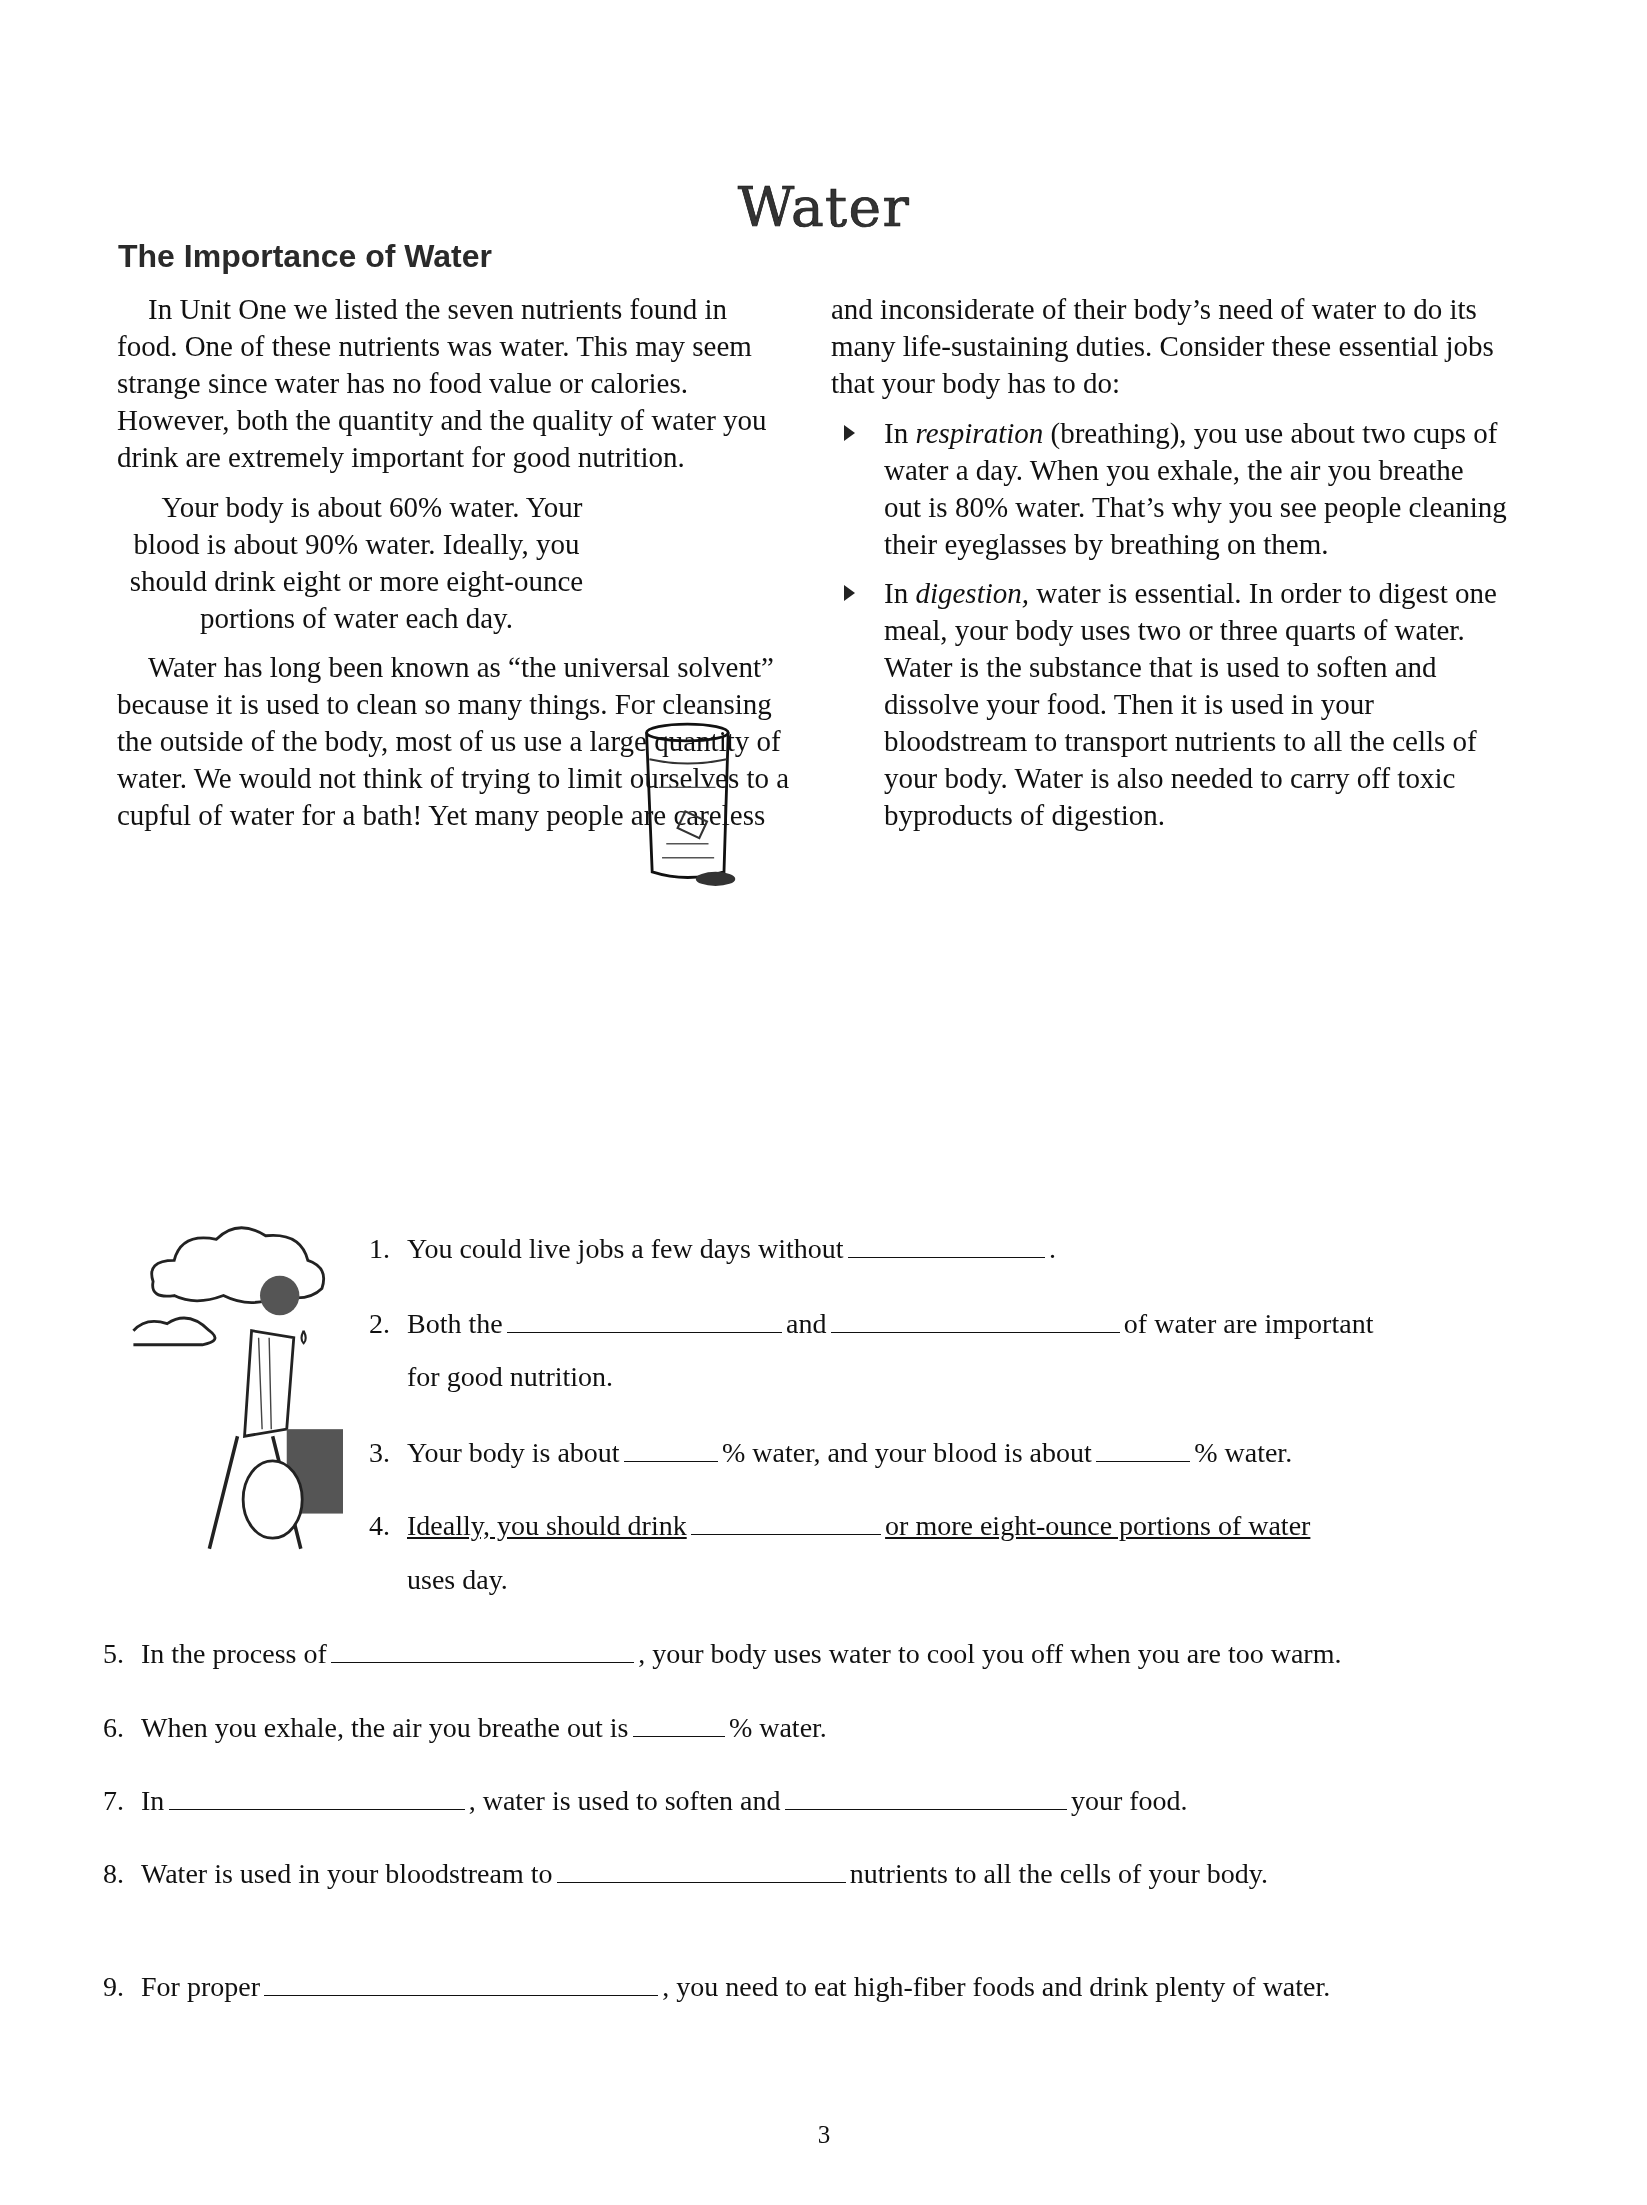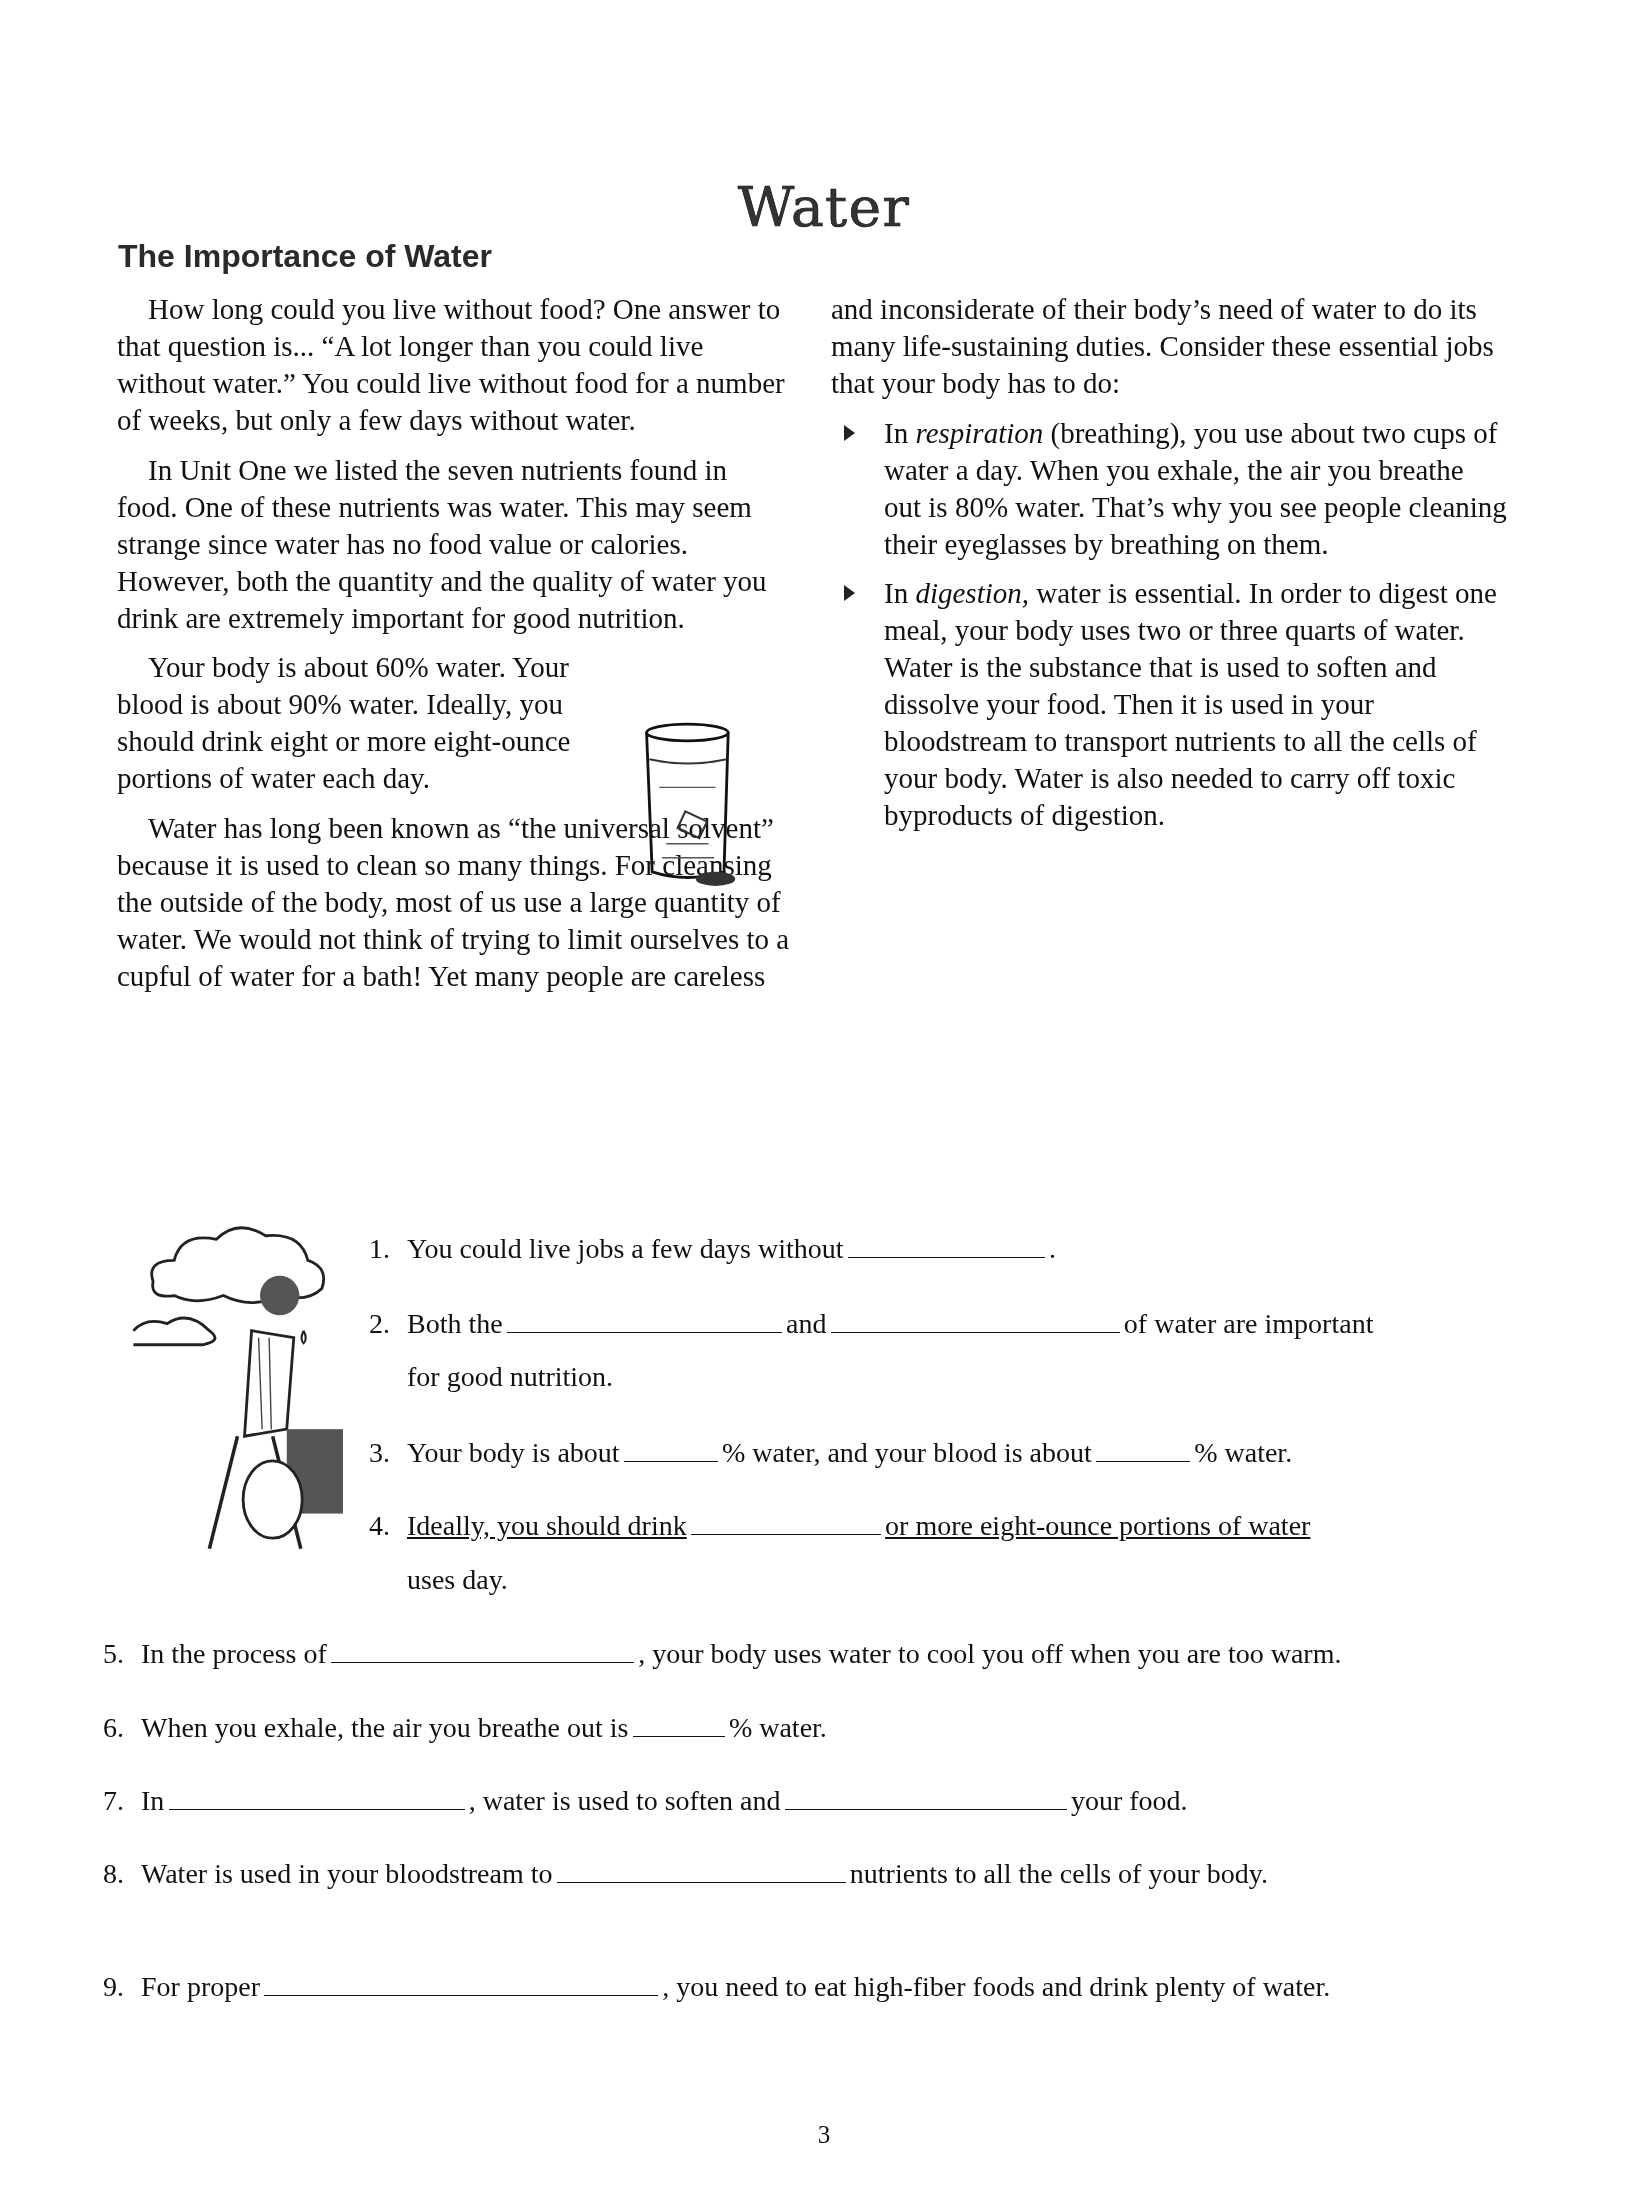--- a/index.html
+++ b/index.html
@@ -8,40 +8,39 @@
   .page-title { position: absolute; left: 0; width: 1648px; top: 175px; text-align: center;
          font-family: "DejaVu Serif", serif; font-size: 55px; color: #333; letter-spacing: 1.4px;
          -webkit-text-stroke: 0.7px #111; }
   .section-heading { position: absolute; left: 118px; top: 238px; font-family: "Liberation Sans", sans-serif;
          font-weight: bold; font-size: 32px; color: #2a2a2a; }
   .col { position: absolute; font-size: 29px; line-height: 37px; }
   .col p { margin: 0 0 12.7px 0; text-indent: 31px; }
   .col p.noindent { text-indent: 0; }
   .left-col { left: 117px; top: 291px; width: 676px; }
   .right-col { left: 831px; top: 291px; width: 676px; }
-  .glass-para { width: 479px; }
+  .glass-para { width: 479px; text-align: center; }
   .glass-icon { position: absolute; left: 638px; top: 717px; width: 103px; height: 183px; }
   .bullets { list-style: none; margin: 0; padding: 0; }
   .bullets li { position: relative; padding-left: 53px; margin-bottom: 12.7px; }
   .bullet-icon { position: absolute; left: 12.7px; top: 10px; width: 0; height: 0;
          border-top: 8.4px solid transparent; border-bottom: 8.4px solid transparent; border-left: 11.3px solid #222; }
   .man-icon { position: absolute; left: 132px; top: 1218px; width: 211px; height: 352px; }
   .q { position: absolute; font-size: 28px; line-height: 37px; white-space: nowrap; }
   .q .num { display: inline-block; width: 38px; }
   .blank { display: inline-block; border-bottom: 1.4px solid #111; height: 28px; vertical-align: baseline; margin: 0 4.2px; }
   .page-number { position: absolute; left: 0; width: 1648px; top: 2121px; text-align: center; font-size: 25px; }
 </style>
 </head>
 <body>
 
 <div class="page-title">Water</div>
 <div class="section-heading">The Importance of Water</div>
 
 <div class="col left-col">
-  <p>How long could you live without food? One answer to that question is... “A lot longer than you could live without water.” You could live without food for a number of weeks, but only a few days without water.</p>
   <p>In Unit One we listed the seven nutrients found in food. One of these nutrients was water. This may seem strange since water has no food value or calories. However, both the quantity and the quality of water you drink are extremely important for good nutrition.</p>
   <p class="glass-para">Your body is about 60% water. Your blood is about 90% water. Ideally, you should drink eight or more eight-ounce portions of water each day.</p>
   <p>Water has long been known as “the universal solvent” because it is used to clean so many things. For cleansing the outside of the body, most of us use a large quantity of water. We would not think of trying to limit ourselves to a cupful of water for a bath!  Yet many people are careless</p>
 </div>
 
 <svg class="glass-icon" viewBox="0 0 146 260">
   <ellipse cx="70" cy="22" rx="58" ry="12" fill="none" stroke="#111" stroke-width="4"></ellipse>
   <path d="M12 22 L20 220 Q70 236 122 220 L128 22" fill="none" stroke="#111" stroke-width="4"></path>
   <path d="M16 60 Q70 72 126 60" fill="none" stroke="#333" stroke-width="3"></path>
   <rect x="60" y="140" width="34" height="26" fill="none" stroke="#333" stroke-width="3" transform="rotate(25 77 153)"></rect>

